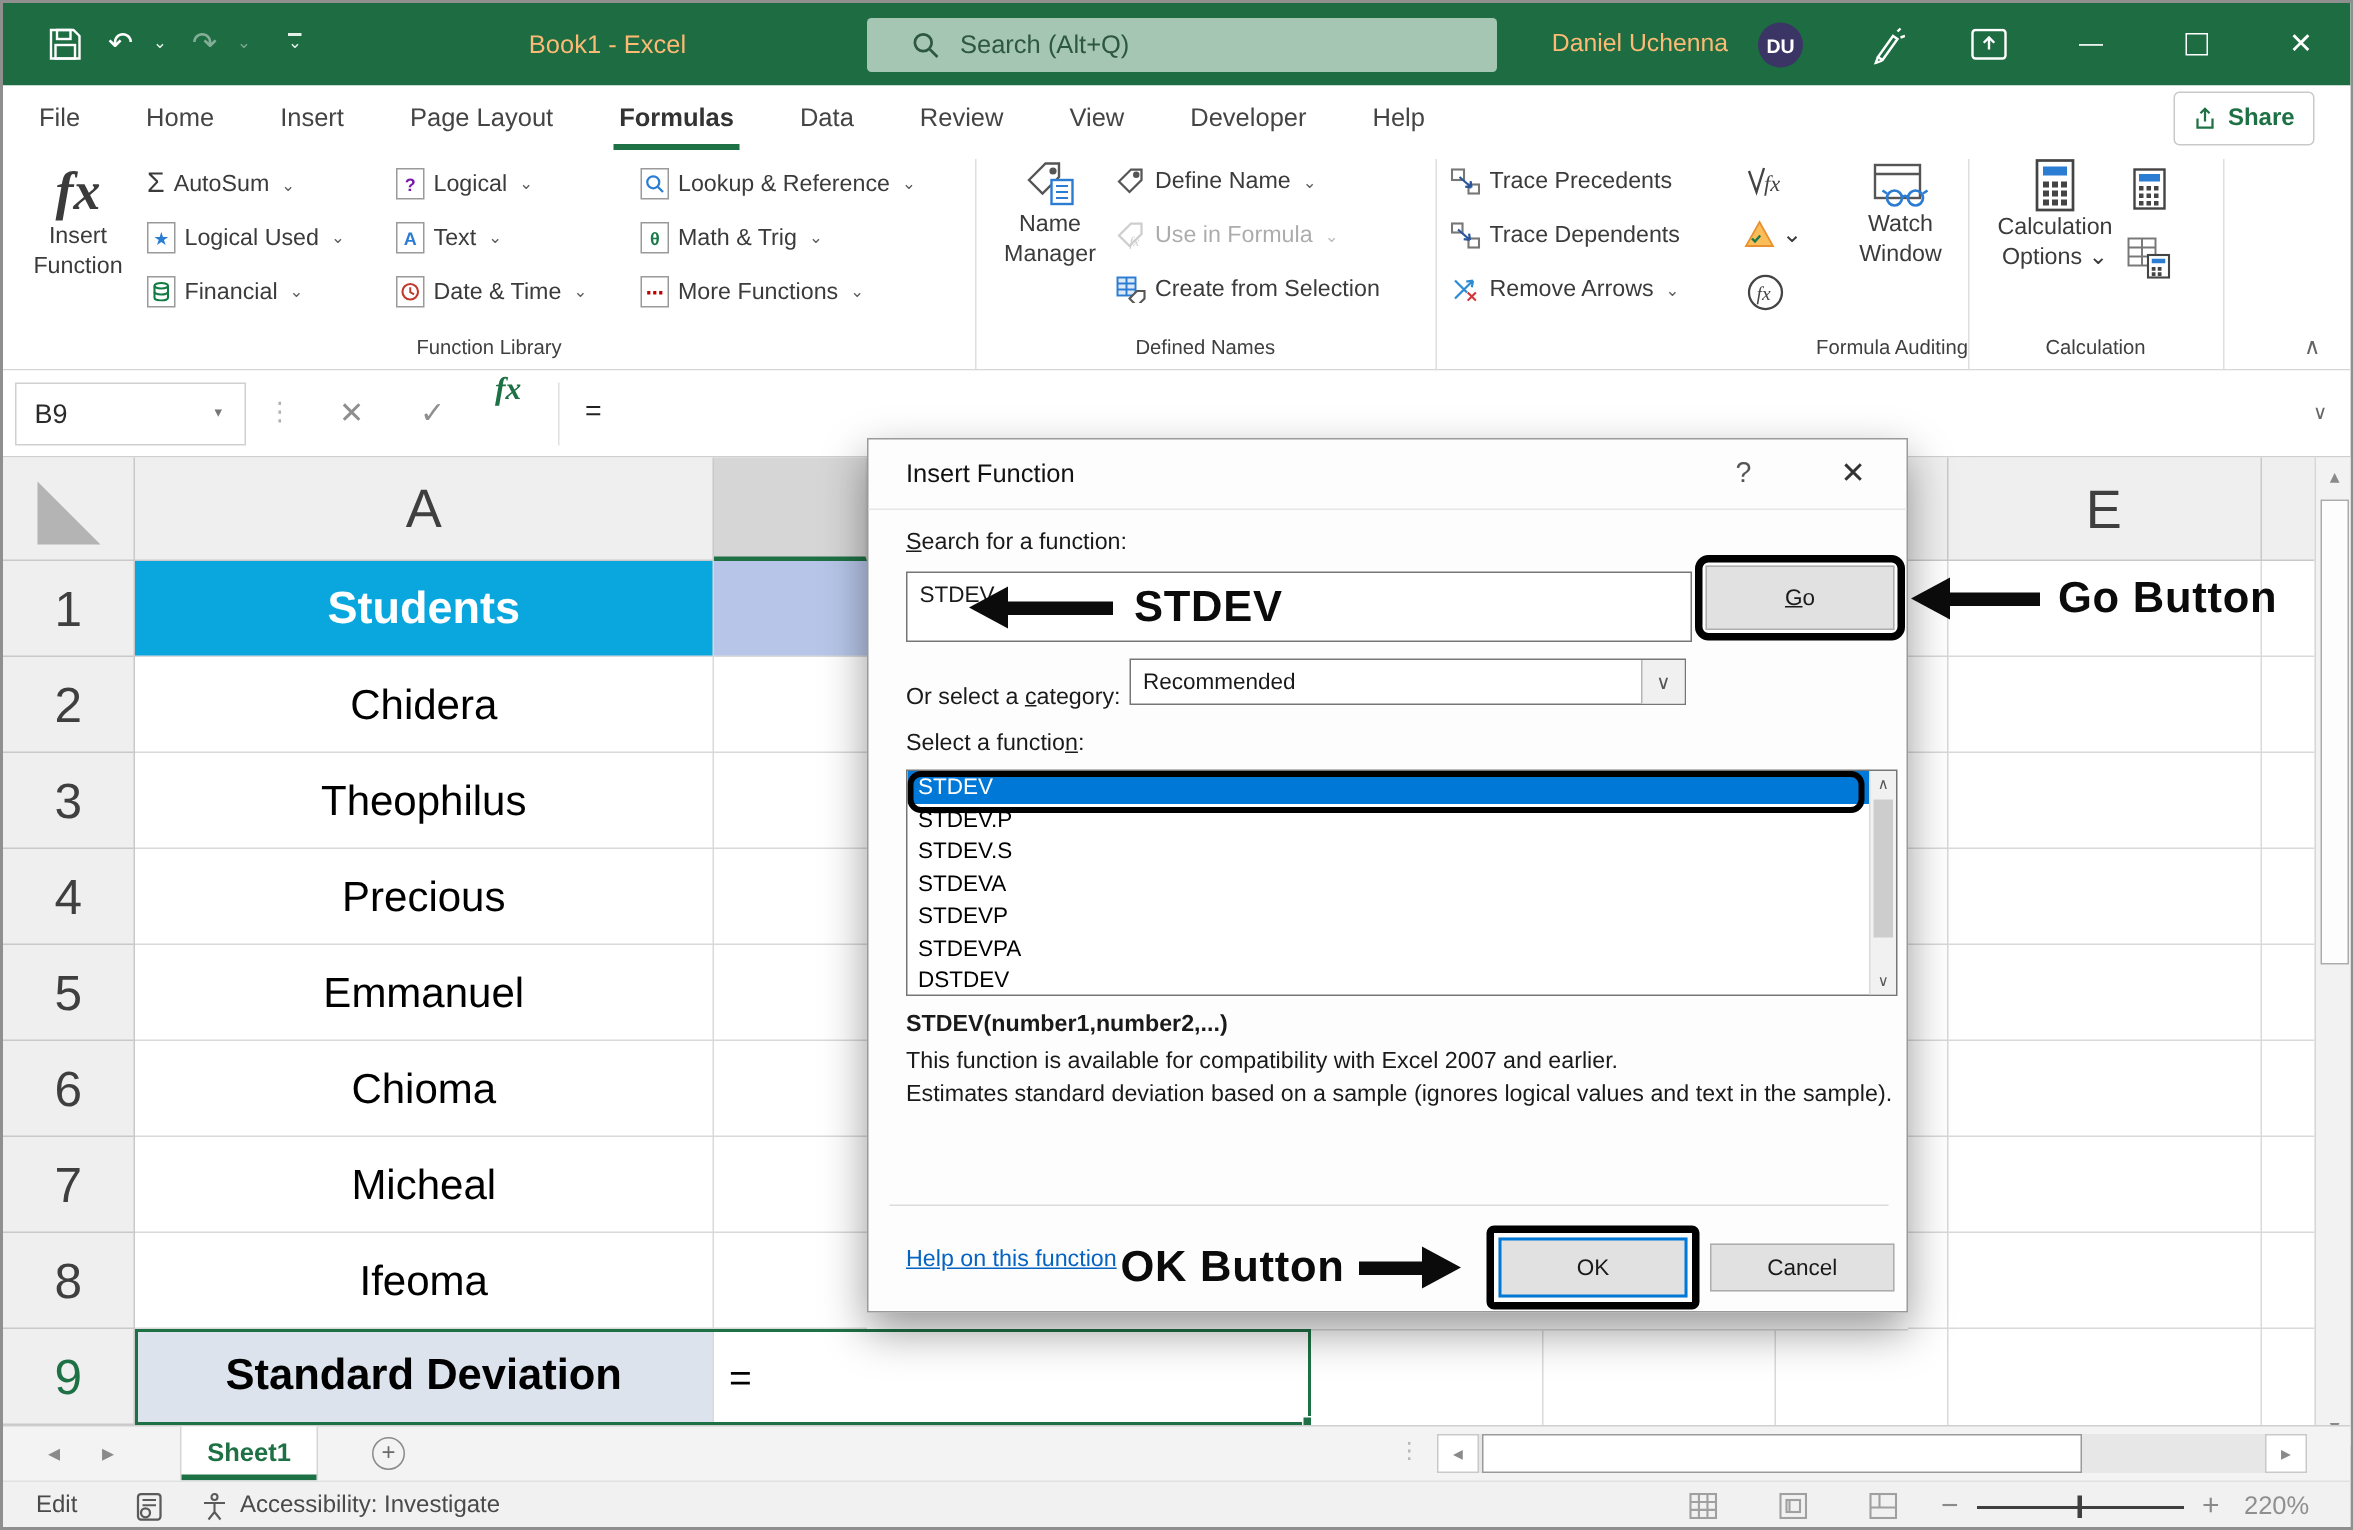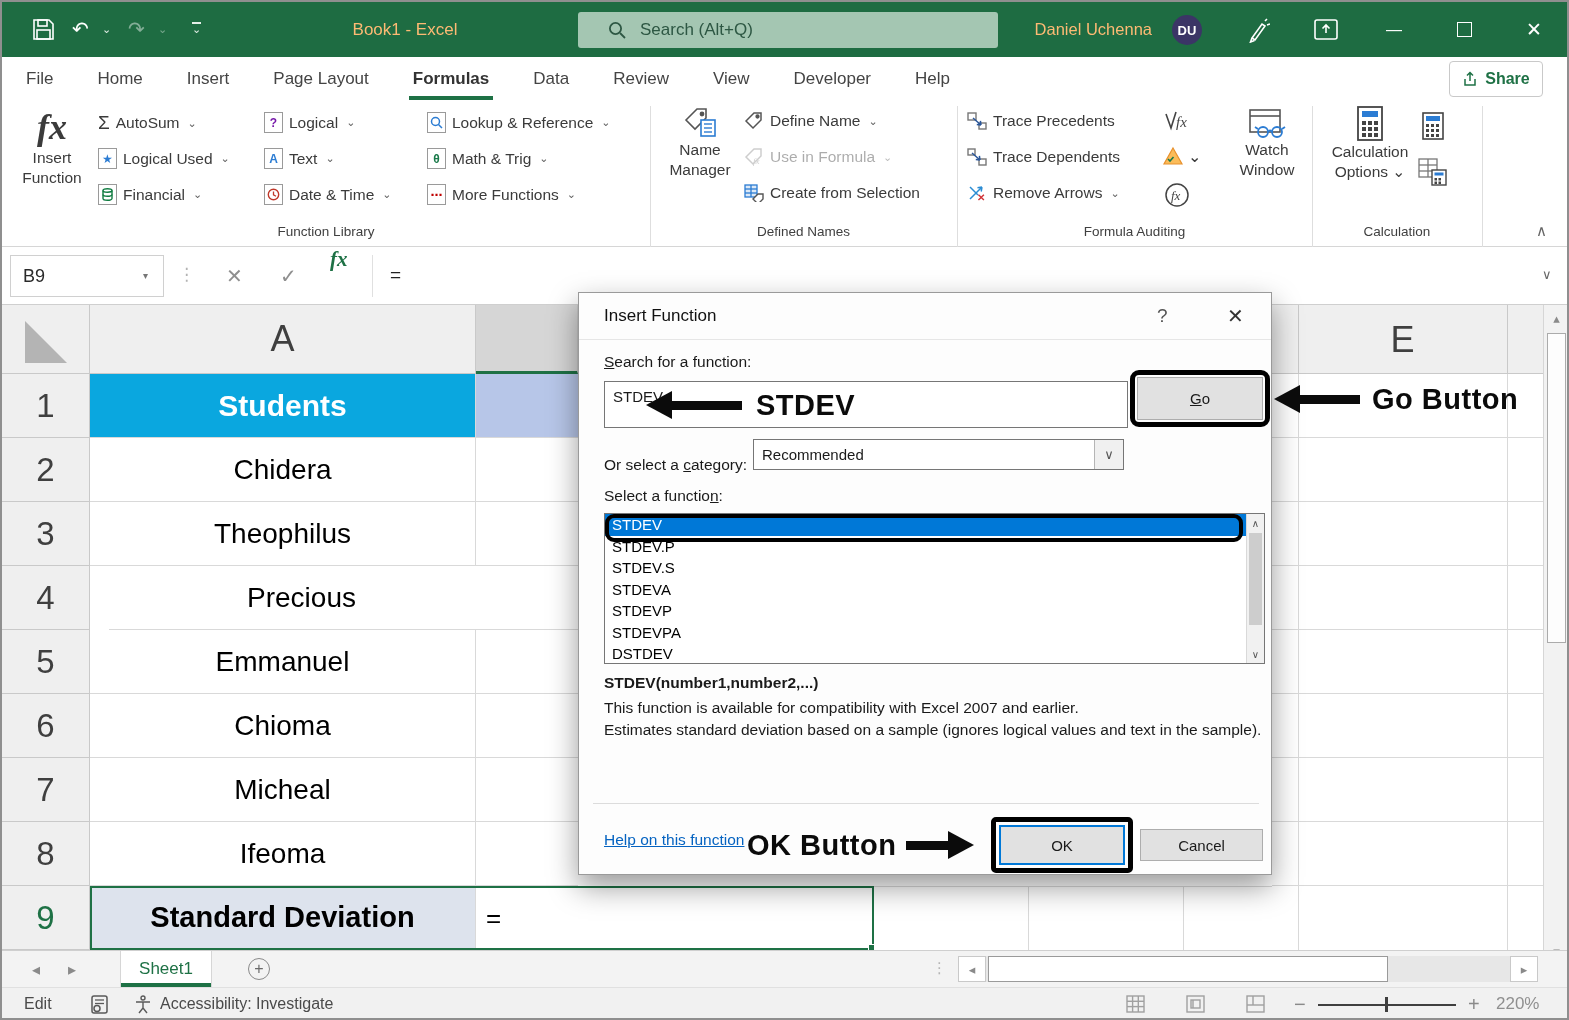--- a/index.html
+++ b/index.html
@@ -49,21 +49,21 @@
   .rowhdr{font-size:33px;}
   .cellA{left:88px;width:386px;height:64px;border-right:1px solid #d9d9d9;border-bottom:1px solid #d9d9d9;
          box-sizing:border-box;display:flex;align-items:center;justify-content:center;font-size:28px;color:#000;background:#fff;}
   .cellB{left:474px;width:102px;height:64px;border-bottom:1px solid #d9d9d9;box-sizing:border-box;background:#fff;}
   .gl{background:#d9d9d9;}
   .vsb,.hsb{background:#f2f2f2;}
   .sbarrow{color:#8a8a8a;font-size:13px;display:flex;align-items:center;justify-content:center;}
   
   .tabbar{left:0;top:948px;width:100%;height:37px;background:#f3f3f3;border-top:1px solid #cfcfcf;box-sizing:border-box;}
   .sheettab{left:118px;top:0;width:92px;height:36px;background:#fff;border-left:1px solid #d6d6d6;border-right:1px solid #d6d6d6;
-            color:#1e7145;font-weight:normal;font-size:17px;display:flex;align-items:center;justify-content:center;box-sizing:border-box;}
+            color:#1e7145;font-weight:bold;font-size:17px;display:flex;align-items:center;justify-content:center;box-sizing:border-box;}
   .sheettab::after{content:"";position:absolute;left:0;right:0;bottom:0;height:4px;background:#1e7145;}
   .statusbar{left:0;top:985px;width:100%;height:33px;background:#f1f1f1;border-top:1px solid #e0e0e0;box-sizing:border-box;
              font-size:16px;color:#4a4a4a;}
   
   .dialog{left:576px;top:290px;width:694px;height:583px;background:#fdfdfd;border:1px solid #9a9a9a;
           box-shadow:0 12px 28px rgba(0,0,0,.4);box-sizing:border-box;z-index:50;font-size:15.5px;color:#1a1a1a;}
   .dlg-title{left:25px;top:0;height:46px;line-height:46px;font-size:17px;color:#111;}
   .dlg-field{border:1px solid #767676;background:#fff;box-sizing:border-box;position:absolute;}
   .btn{background:#e1e1e1;border:1px solid #adadad;display:flex;align-items:center;justify-content:center;
        font-size:15px;color:#1a1a1a;box-sizing:border-box;}
@@ -355,21 +355,21 @@
             <g fill="none" stroke="#2b7cd3" stroke-width="1.8">
               <circle cx="15" cy="24" r="5"></circle>
               <circle cx="29" cy="24" r="5"></circle>
               <path d="M20 24 q2-3 4 0 M10 21 l-3-2 M34 21 l3-2"></path>
             </g>
           </svg>
       </div>
       <div>Watch</div>
       <div>Window</div>
     </div>
-    <div class="glabel" style="left:955px;width:355px;">Formula Auditing</div>
+    <div class="glabel" style="left:955px;width:355px;text-align:right;">Formula Auditing</div>
 
     <div class="bigbtn" style="left:1322px;top:6px;width:92px;">
       <div style="display:flex;justify-content:center;">
         <svg width="30" height="36" viewBox="0 0 30 36">
             <rect x="3" y="1" width="24" height="33" fill="none" stroke="#444" stroke-width="1.8"></rect>
             <rect x="7" y="5" width="16" height="6" fill="#2b7cd3"></rect>
             <g fill="#444">
               <rect x="7" y="15" width="4" height="4"></rect>
               <rect x="13" y="15" width="4" height="4"></rect>
               <rect x="19" y="15" width="4" height="4"></rect>
@@ -456,21 +456,21 @@
   <div class="abs hdr rowhdr" style="left:0;top:564px;width:88px;height:64px;">4</div>
   <div class="abs hdr rowhdr" style="left:0;top:628px;width:88px;height:64px;">5</div>
   <div class="abs hdr rowhdr" style="left:0;top:692px;width:88px;height:64px;">6</div>
   <div class="abs hdr rowhdr" style="left:0;top:756px;width:88px;height:64px;">7</div>
   <div class="abs hdr rowhdr" style="left:0;top:820px;width:88px;height:64px;">8</div>
   <div class="abs hdr rowhdr" style="left:0;top:884px;width:88px;height:64px;color:#1e7145;">9</div>
 
   <div class="abs cellA" style="top:372px;background:#0aa7df;color:#fff;font-weight:bold;font-size:30px;">Students</div>
   <div class="abs cellA" style="top:436px;">Chidera</div>
   <div class="abs cellA" style="top:500px;">Theophilus</div>
-  <div class="abs cellA" style="top:564px;margin-left:19px;">Precious</div>
+  <div class="abs cellA" style="top:564px;">Precious</div>
   <div class="abs cellA" style="top:628px;">Emmanuel</div>
   <div class="abs cellA" style="top:692px;">Chioma</div>
   <div class="abs cellA" style="top:756px;">Micheal</div>
   <div class="abs cellA" style="top:820px;">Ifeoma</div>
   <div class="abs cellA" style="top:884px;background:#dde3ed;font-weight:bold;font-size:29px;">Standard Deviation</div>
 
   <div class="abs cellB" style="top:372px;background:#b7c6e8;"></div>
   <div class="abs cellB" style="top:436px;"></div>
   <div class="abs cellB" style="top:500px;"></div>
   <div class="abs cellB" style="top:564px;"></div>

